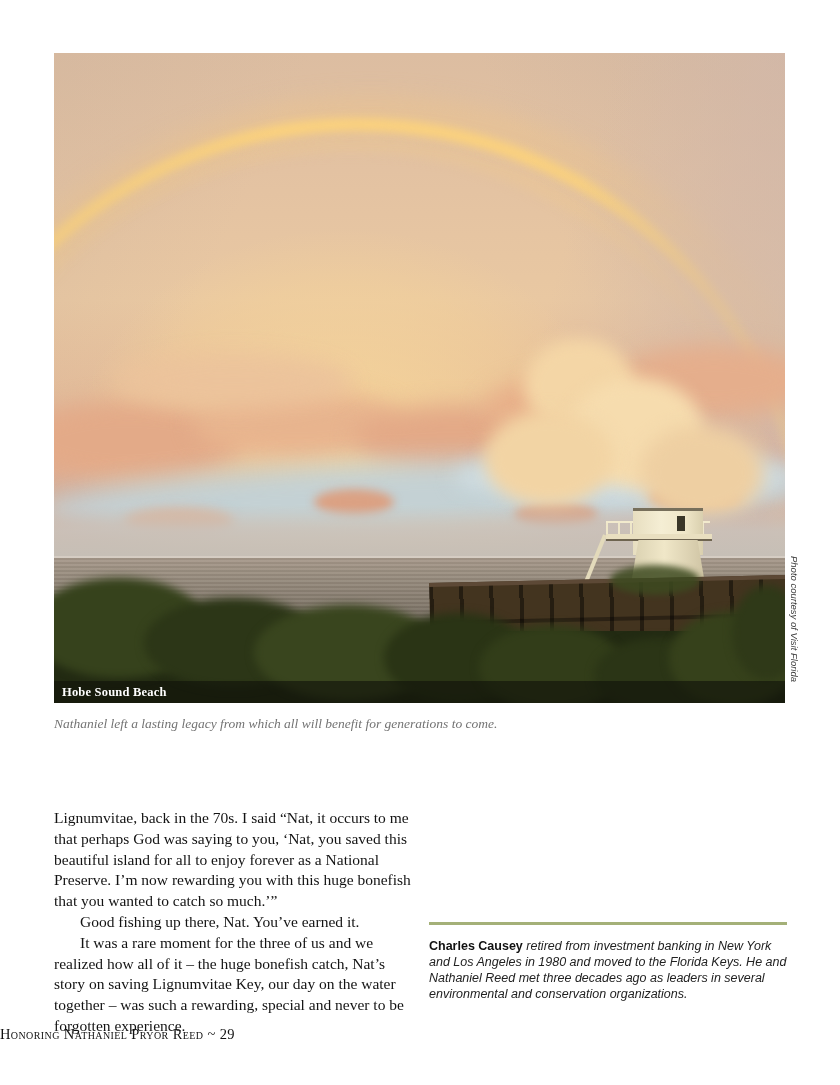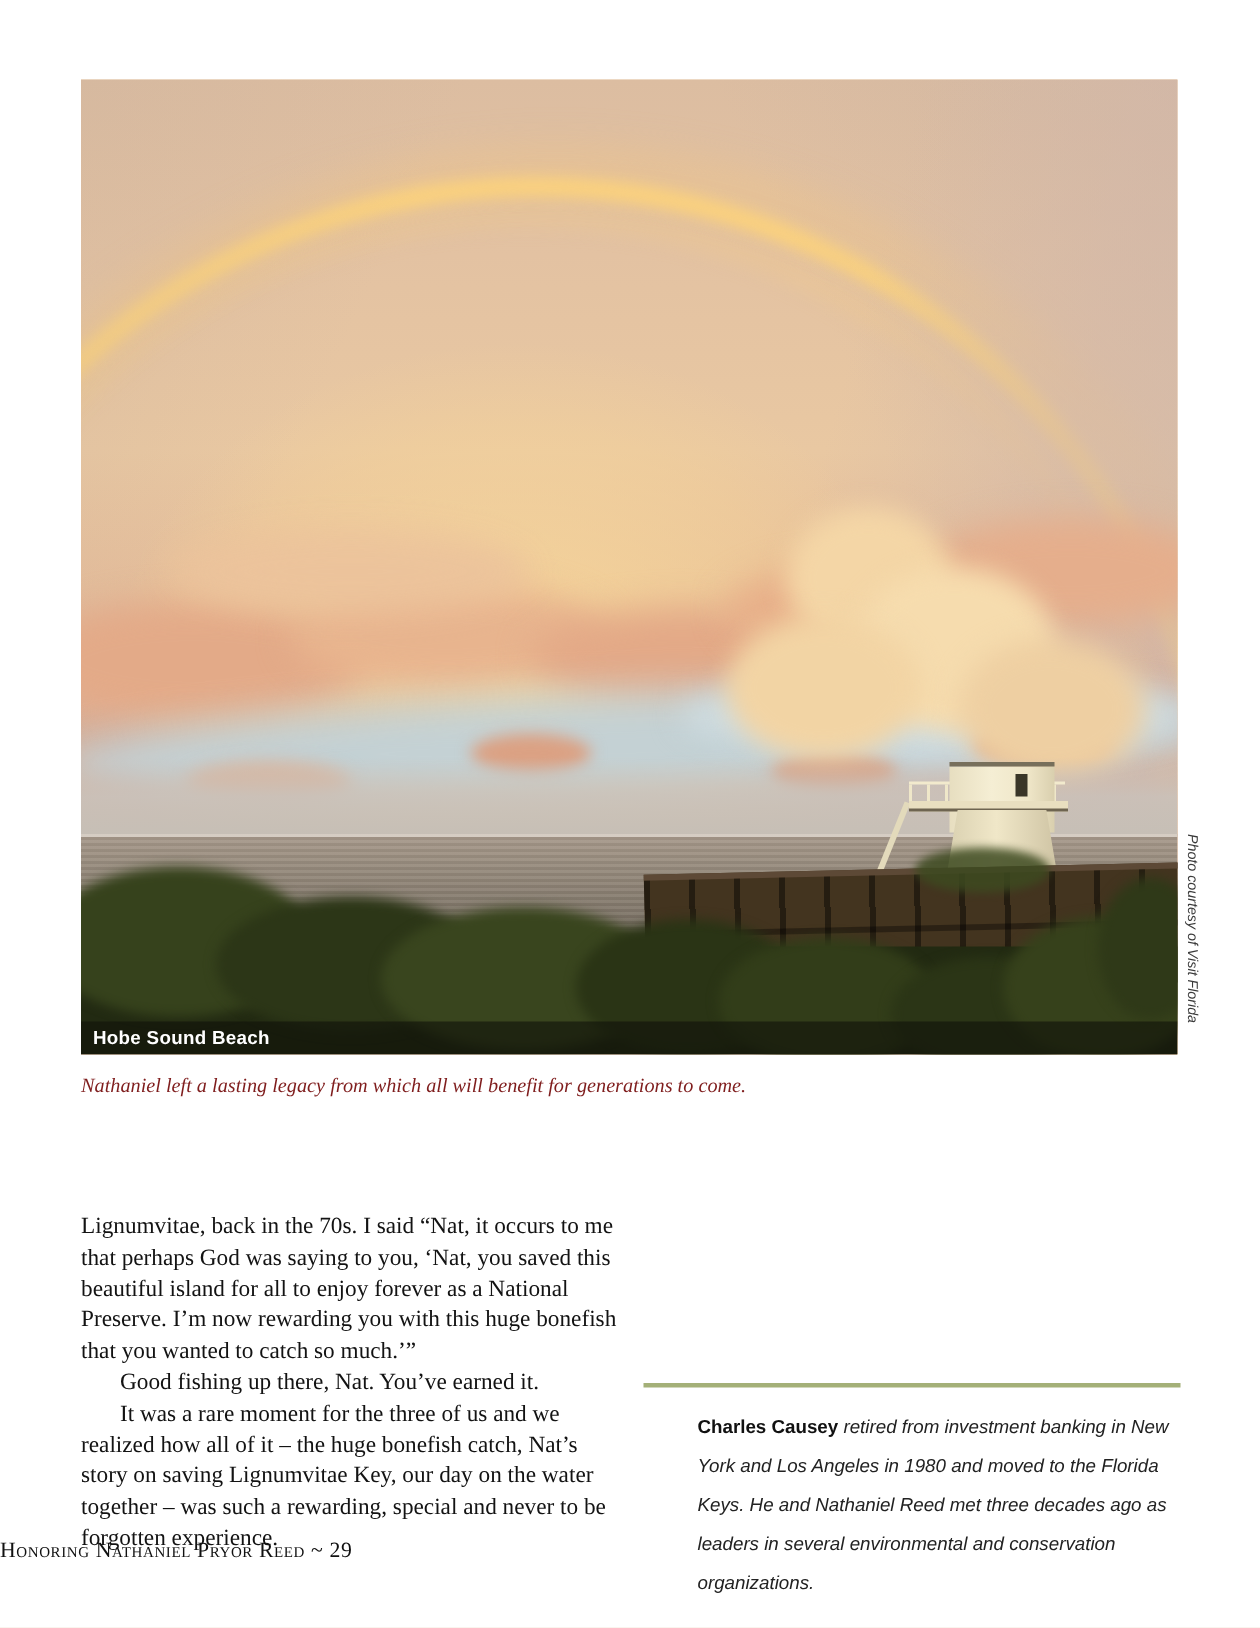--- a/index.html
+++ b/index.html
@@ -55,37 +55,37 @@
   .fence::before{content:"";position:absolute;inset:0;
        background:repeating-linear-gradient(90deg,rgba(0,0,0,0.45) 0 4px,rgba(0,0,0,0) 4px 30px);}
   .fence::after{content:"";position:absolute;left:0;top:45%;width:100%;height:4px;background:rgba(0,0,0,0.35);}
   .fence-left{position:absolute;left:376px;top:545px;width:150px;height:50px;background:#392c1b;}
   
   .veg-base{position:absolute;left:0;top:578px;width:731px;height:72px;background:#222a12;}
   .bush{position:absolute;border-radius:50%;filter:blur(4px);}
   
   .photo-band{position:absolute;left:0;bottom:0;width:100%;height:22px;background:rgba(16,18,10,0.62);
        display:flex;align-items:center;}
-  .photo-band span{font-family:Liberation Sans, sans-serif;font-weight:bold;font-size:12.5px;color:#ffffff;
+  .photo-band span{font-family:Liberation Serif, serif;font-weight:bold;font-size:12.5px;color:#ffffff;
        padding-left:8px;letter-spacing:0.2px;}
 
   
   .photo-credit{position:absolute;left:789px;top:556px;height:150px;
        writing-mode:vertical-rl;font-family:"Liberation Sans",sans-serif;font-style:italic;
        font-size:9.5px;color:#3a3a3a;white-space:nowrap;}
   .caption{position:absolute;left:54px;top:716px;width:720px;
-       font-style:italic;font-size:13.5px;color:#7f1d1d;}
+       font-style:italic;font-size:13.5px;color:#737373;}
   .col-left{position:absolute;left:54px;top:808px;width:360px;
        font-size:15.5px;line-height:20.8px;color:#131313;}
   .col-left p{margin:0;}
   .col-left p.indent{text-indent:26px;}
   .col-right{position:absolute;left:429px;top:922px;width:358px;}
   .bio-rule{height:3px;background:#a4b078;margin-bottom:13px;}
-  .bio-text{font-family:"Liberation Sans",sans-serif;font-size:12.5px;line-height:26px;
-       font-style:italic;color:#222;margin-left:36px;}
+  .bio-text{font-family:"Liberation Sans",sans-serif;font-size:12.5px;line-height:16px;
+       font-style:italic;color:#222;}
   .bio-text b{font-style:normal;font-weight:bold;color:#111;}
   .footer{position:absolute;left:0;top:1026px;width:840px;text-align:left;
        font-variant:small-caps;font-size:14.5px;letter-spacing:0.4px;color:#111;}
 </style>
 </head>
 <body>
 
 <div class="page">
 
   <div class="photo">

